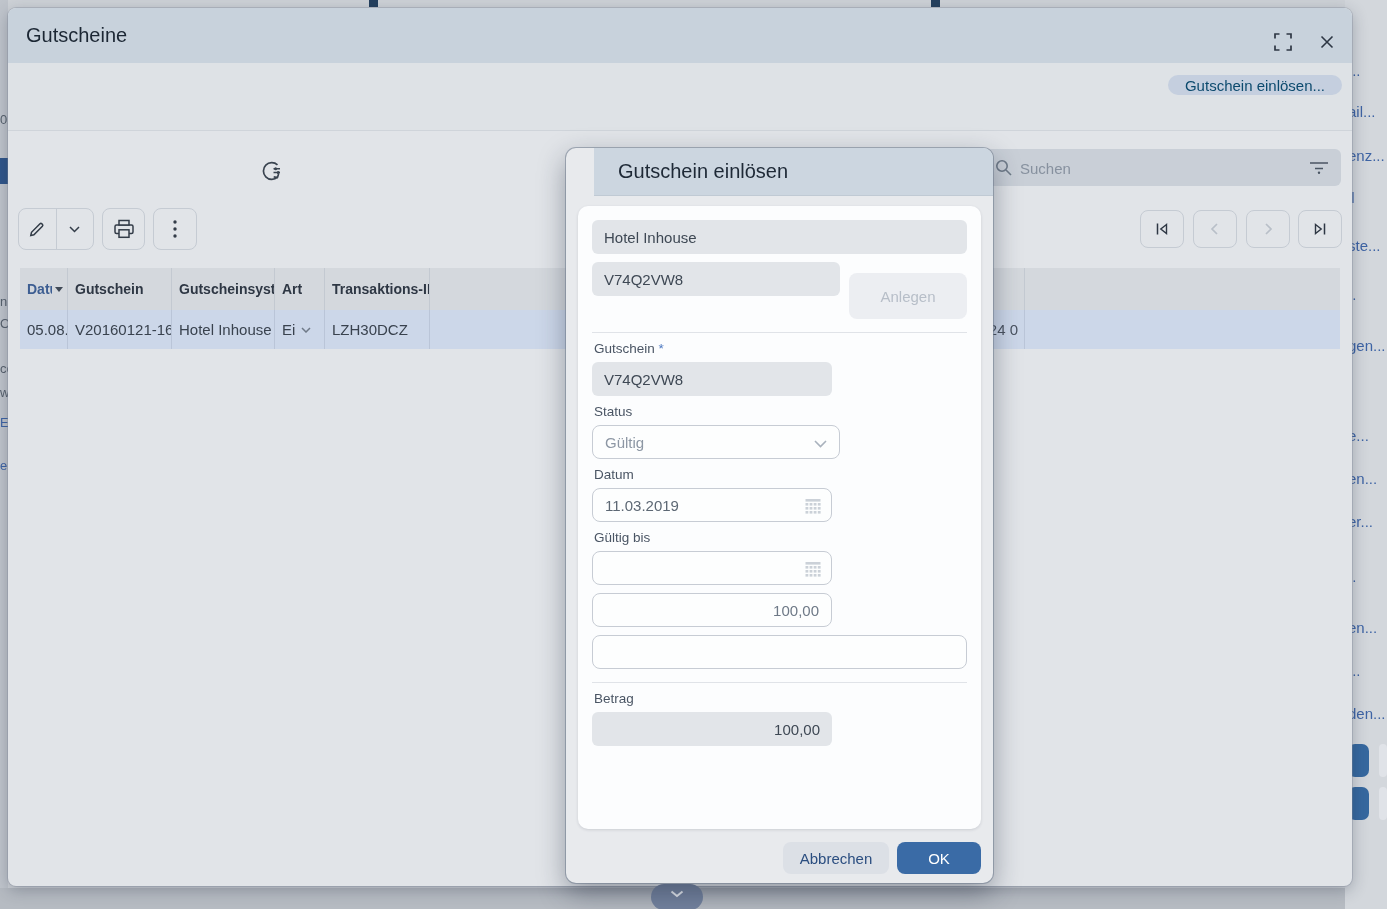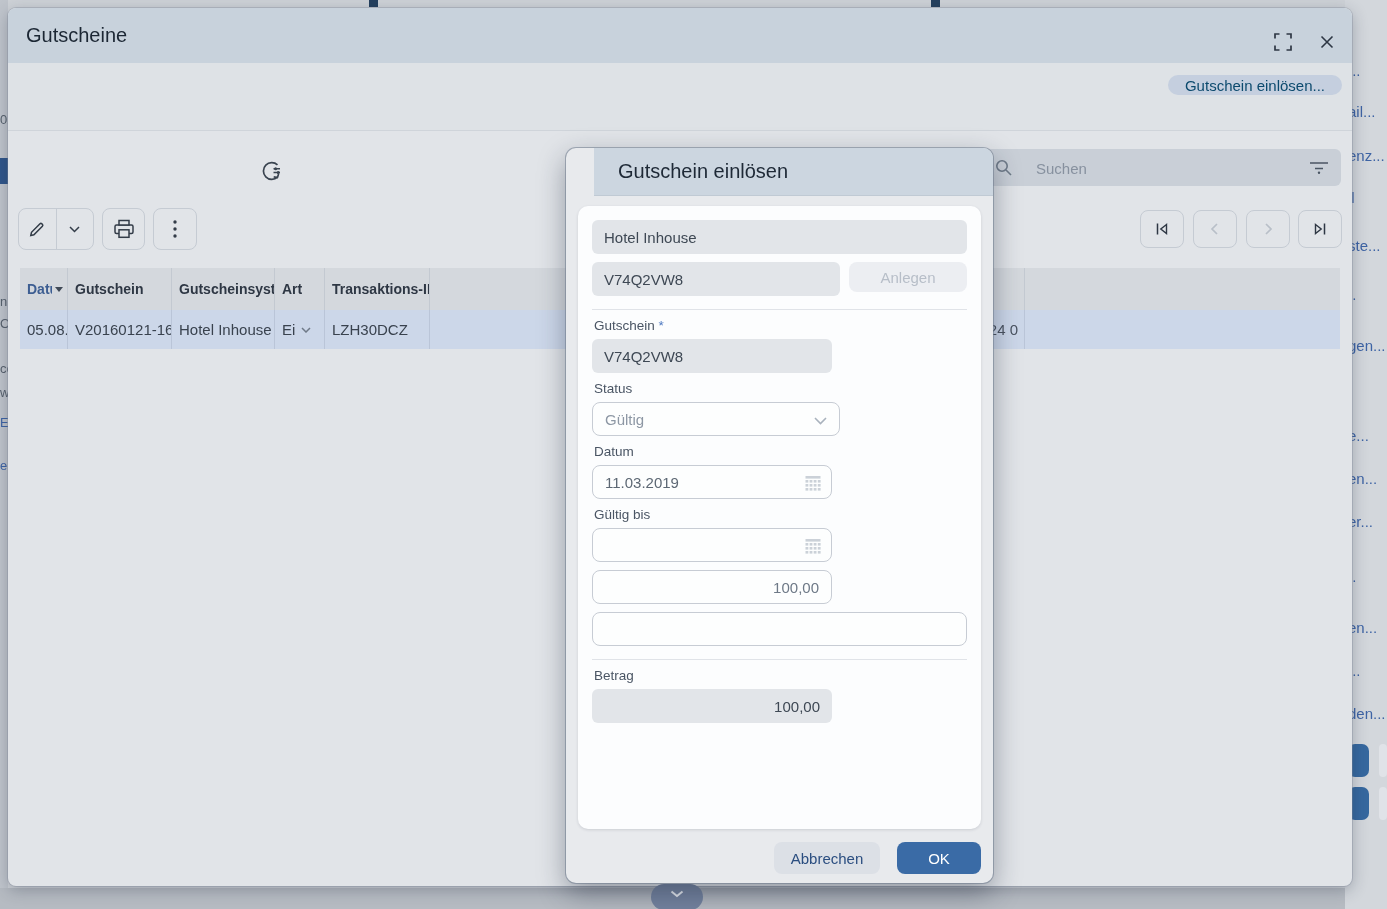--- a/index.html
+++ b/index.html
@@ -27,21 +27,21 @@
   .winbtn.cl{left:1302px;}
   .subheader{position:absolute;left:0;top:55px;width:100%;height:67px;background:#dee2e6;border-bottom:1px solid #cfd4da;}
   .pill-btn{position:absolute;left:1160px;top:12px;width:174px;height:20px;border-radius:16px;background:#c5cfdf;
             color:#0c4a6e;font-size:15px;display:flex;align-items:center;justify-content:center;cursor:pointer;text-align:right;}
 
   .heading{position:absolute;left:10px;top:146px;font-size:23px;color:#28313e;}
   .refresh{position:absolute;left:250px;top:150px;width:26px;height:26px;}
 
   .searchbox{position:absolute;left:977px;top:141px;width:356px;height:37px;background:#c9cfd7;border-radius:6px;}
   .searchbox svg.mag{position:absolute;left:9px;top:9px;}
-  .searchbox input{position:absolute;left:49px;top:0;width:260px;height:37px;border:none;background:transparent;outline:none;
+  .searchbox input{position:absolute;left:33px;top:0;width:260px;height:37px;border:none;background:transparent;outline:none;
                    font-family:"Liberation Sans",sans-serif;font-size:15px;color:#3c4653;}
   .searchbox input::placeholder{color:#87919f;}
   .searchbox .filter{position:absolute;right:11px;top:11px;cursor:pointer;}
 
   .tbtn{position:absolute;top:200px;height:42px;border:1px solid #c5cbd3;border-radius:8px;box-sizing:border-box;
         display:flex;align-items:center;justify-content:center;cursor:pointer;background:transparent;}
   .tbtn.split{left:10px;width:76px;padding:0;}
   .tbtn.split .seg{flex:1;height:100%;display:flex;align-items:center;justify-content:center;}
   .tbtn.split .seg.l{border-right:1px solid #c5cbd3;}
   .tbtn.print{left:94px;width:43px;}
@@ -81,24 +81,24 @@
   .inp.gray{background:#e2e5e9;color:#3e4854;}
   .inp.white{background:#fdfefe;border:1px solid #c7ccd4;border-radius:8px;color:#8d97a4;}
   .inp .cal{position:absolute;right:8px;top:7px;}
   .inp .chev{position:absolute;right:12px;top:14px;}
   .inp.alignr{justify-content:flex-end;}
   .inp.val-dark{color:#3e4854;}
   .inp.val-mid{color:#5d6874;}
   .inp.val-soft{color:#6e7987;}
   .w240{width:240px;}.w248{width:248px;}.wfull{width:375px;}
   .kode-row{display:flex;gap:9px;}
-  .btn-anlegen{flex:1;height:30px;background:#eceef2;border:none;border-radius:8px;color:#b7bec8;font-size:15px;
-               font-family:"Liberation Sans",sans-serif;}
+  .btn-anlegen{flex:1;height:46px;background:#eceef2;border:none;border-radius:8px;color:#b7bec8;font-size:15px;
+               font-family:"Liberation Sans",sans-serif;margin-top:11px;}
   .divider{border-top:1px solid #e0e3e8;margin:13px 0 5px;}
-  .mfooter{position:absolute;right:12px;bottom:9px;height:32px;display:flex;gap:17px;}
+  .mfooter{position:absolute;right:12px;bottom:9px;height:32px;display:flex;gap:8px;}
   .btn-cancel{width:106px;height:32px;border:none;border-radius:8px;background:#dce0e6;color:#2b4e80;font-size:15px;
               font-family:"Liberation Sans",sans-serif;cursor:pointer;}
   .btn-ok{width:84px;height:32px;border:none;border-radius:8px;background:#3a6ba6;color:#ffffff;font-size:15px;
           font-family:"Liberation Sans",sans-serif;cursor:pointer;}
 
   .scroll-pill{position:absolute;left:651px;top:884px;width:52px;height:26px;border-radius:13px;background:#74839f;
                display:flex;align-items:flex-start;justify-content:center;padding-top:6px;box-sizing:border-box;z-index:3;cursor:pointer;}
 </style>
 </head>
 <body>

